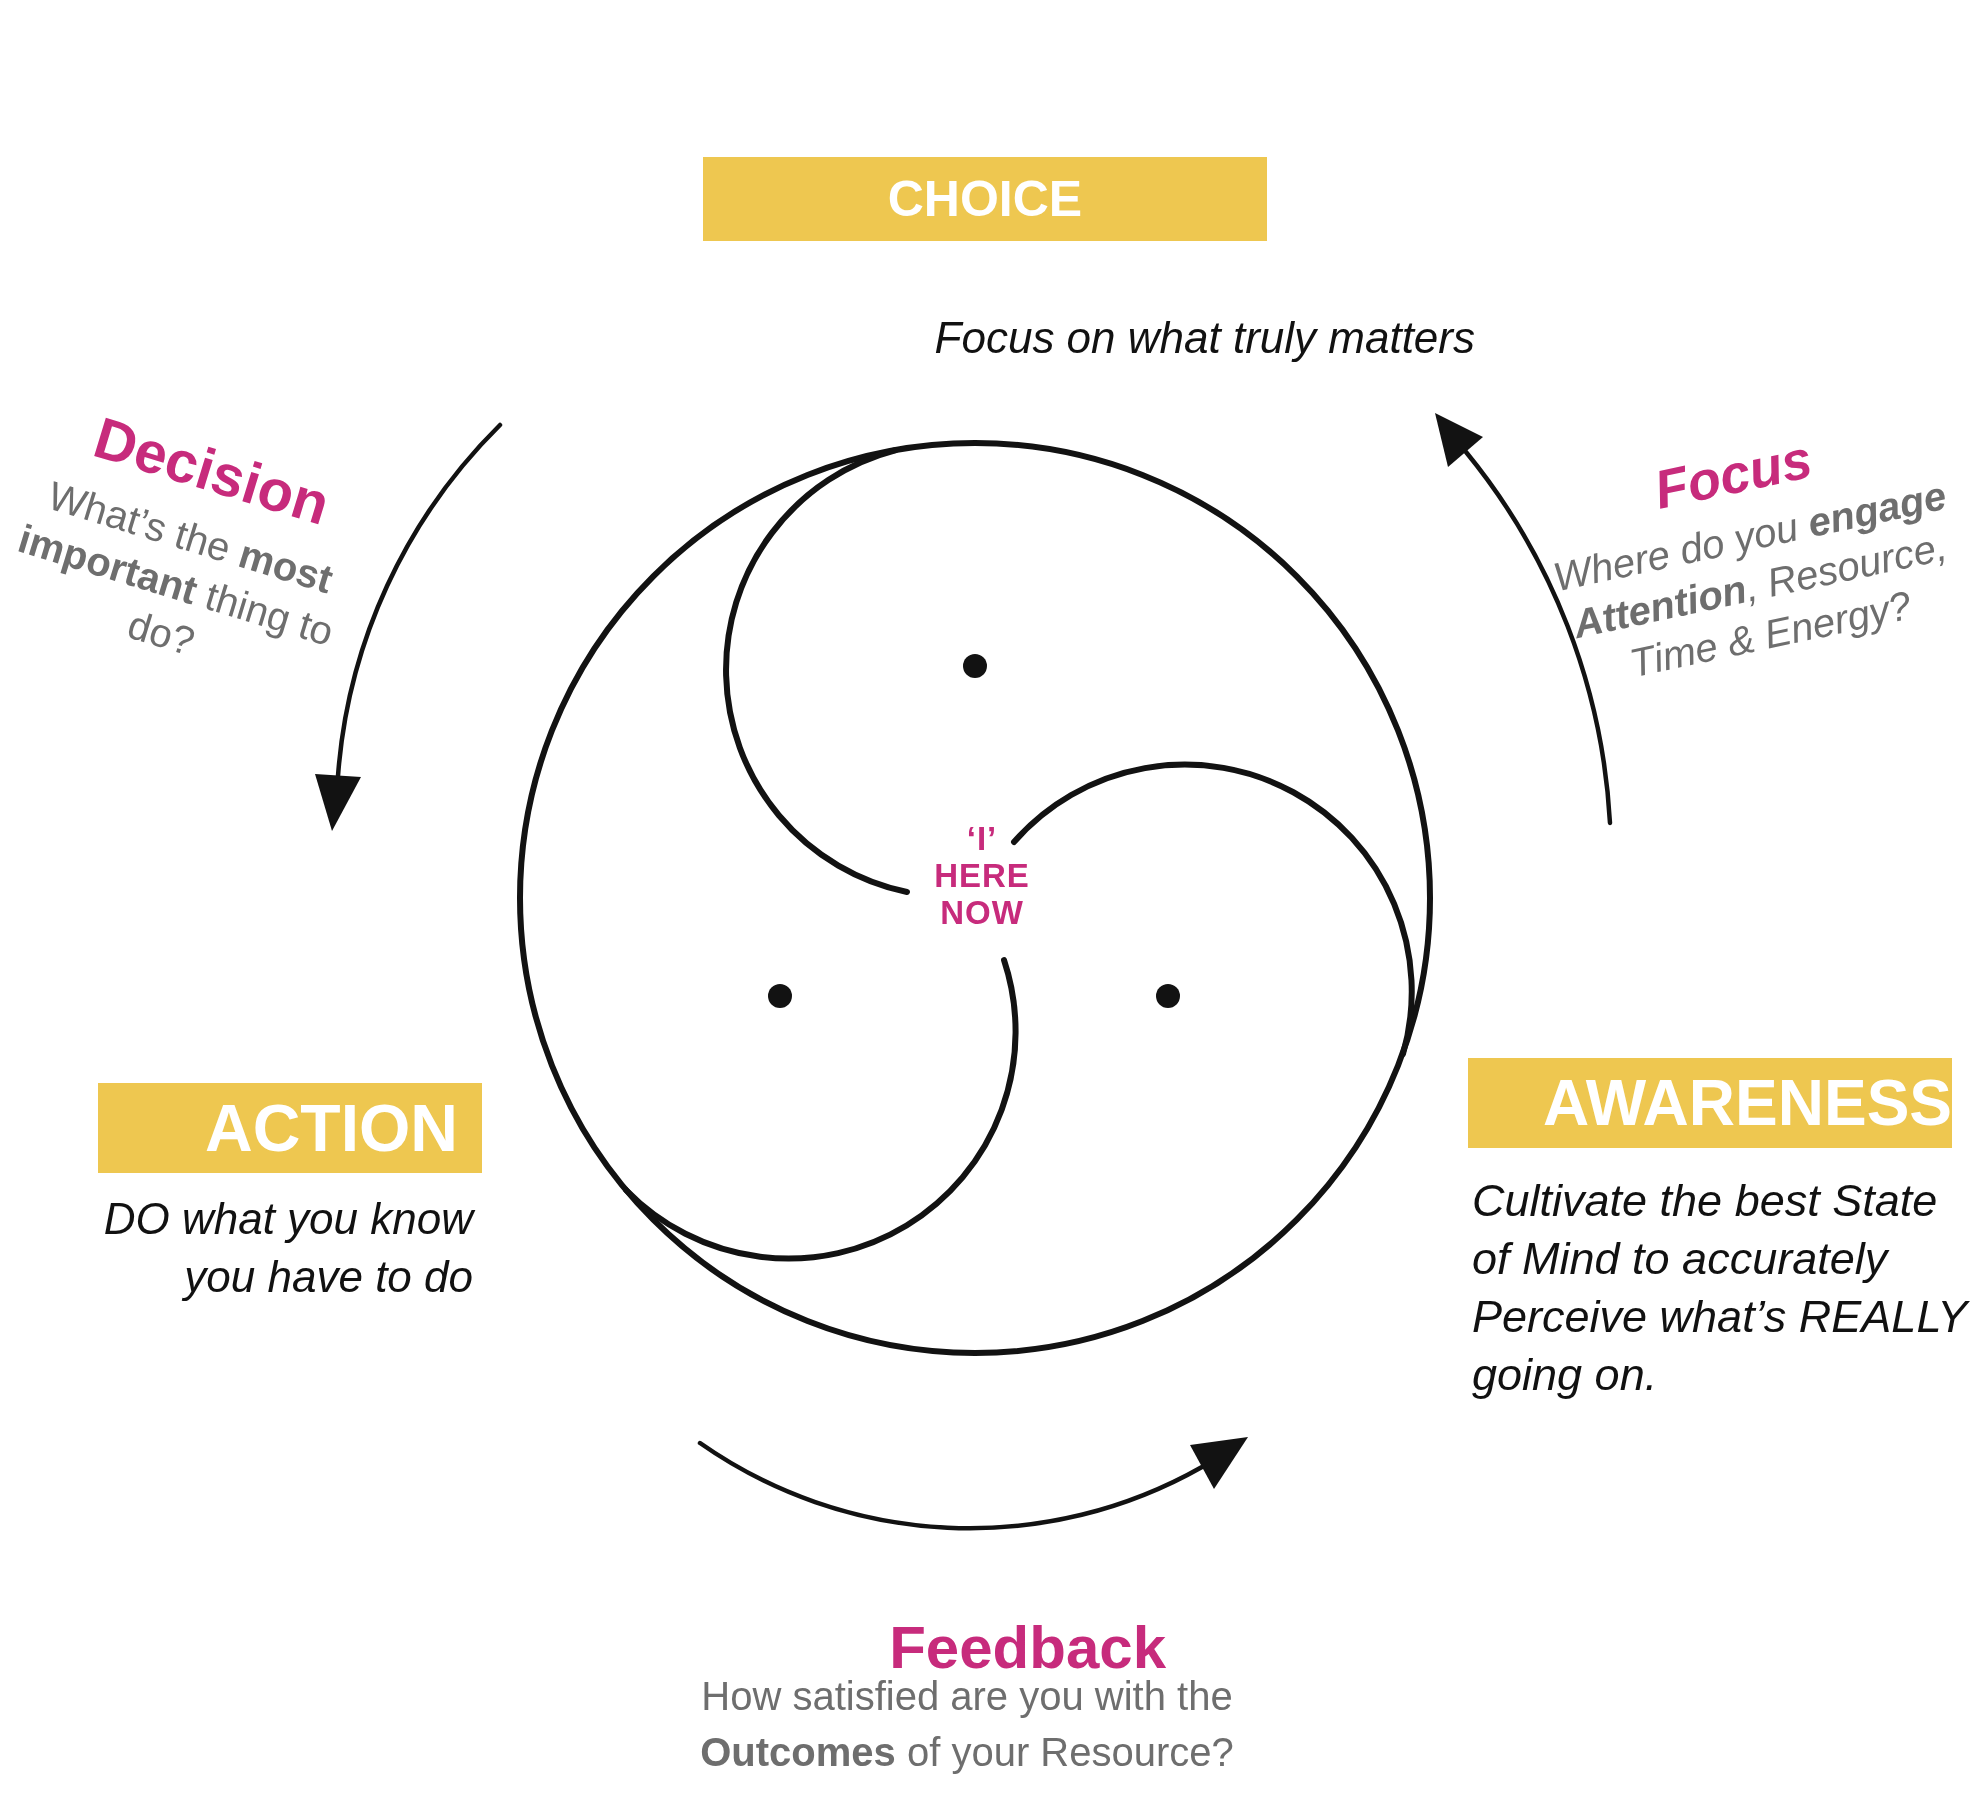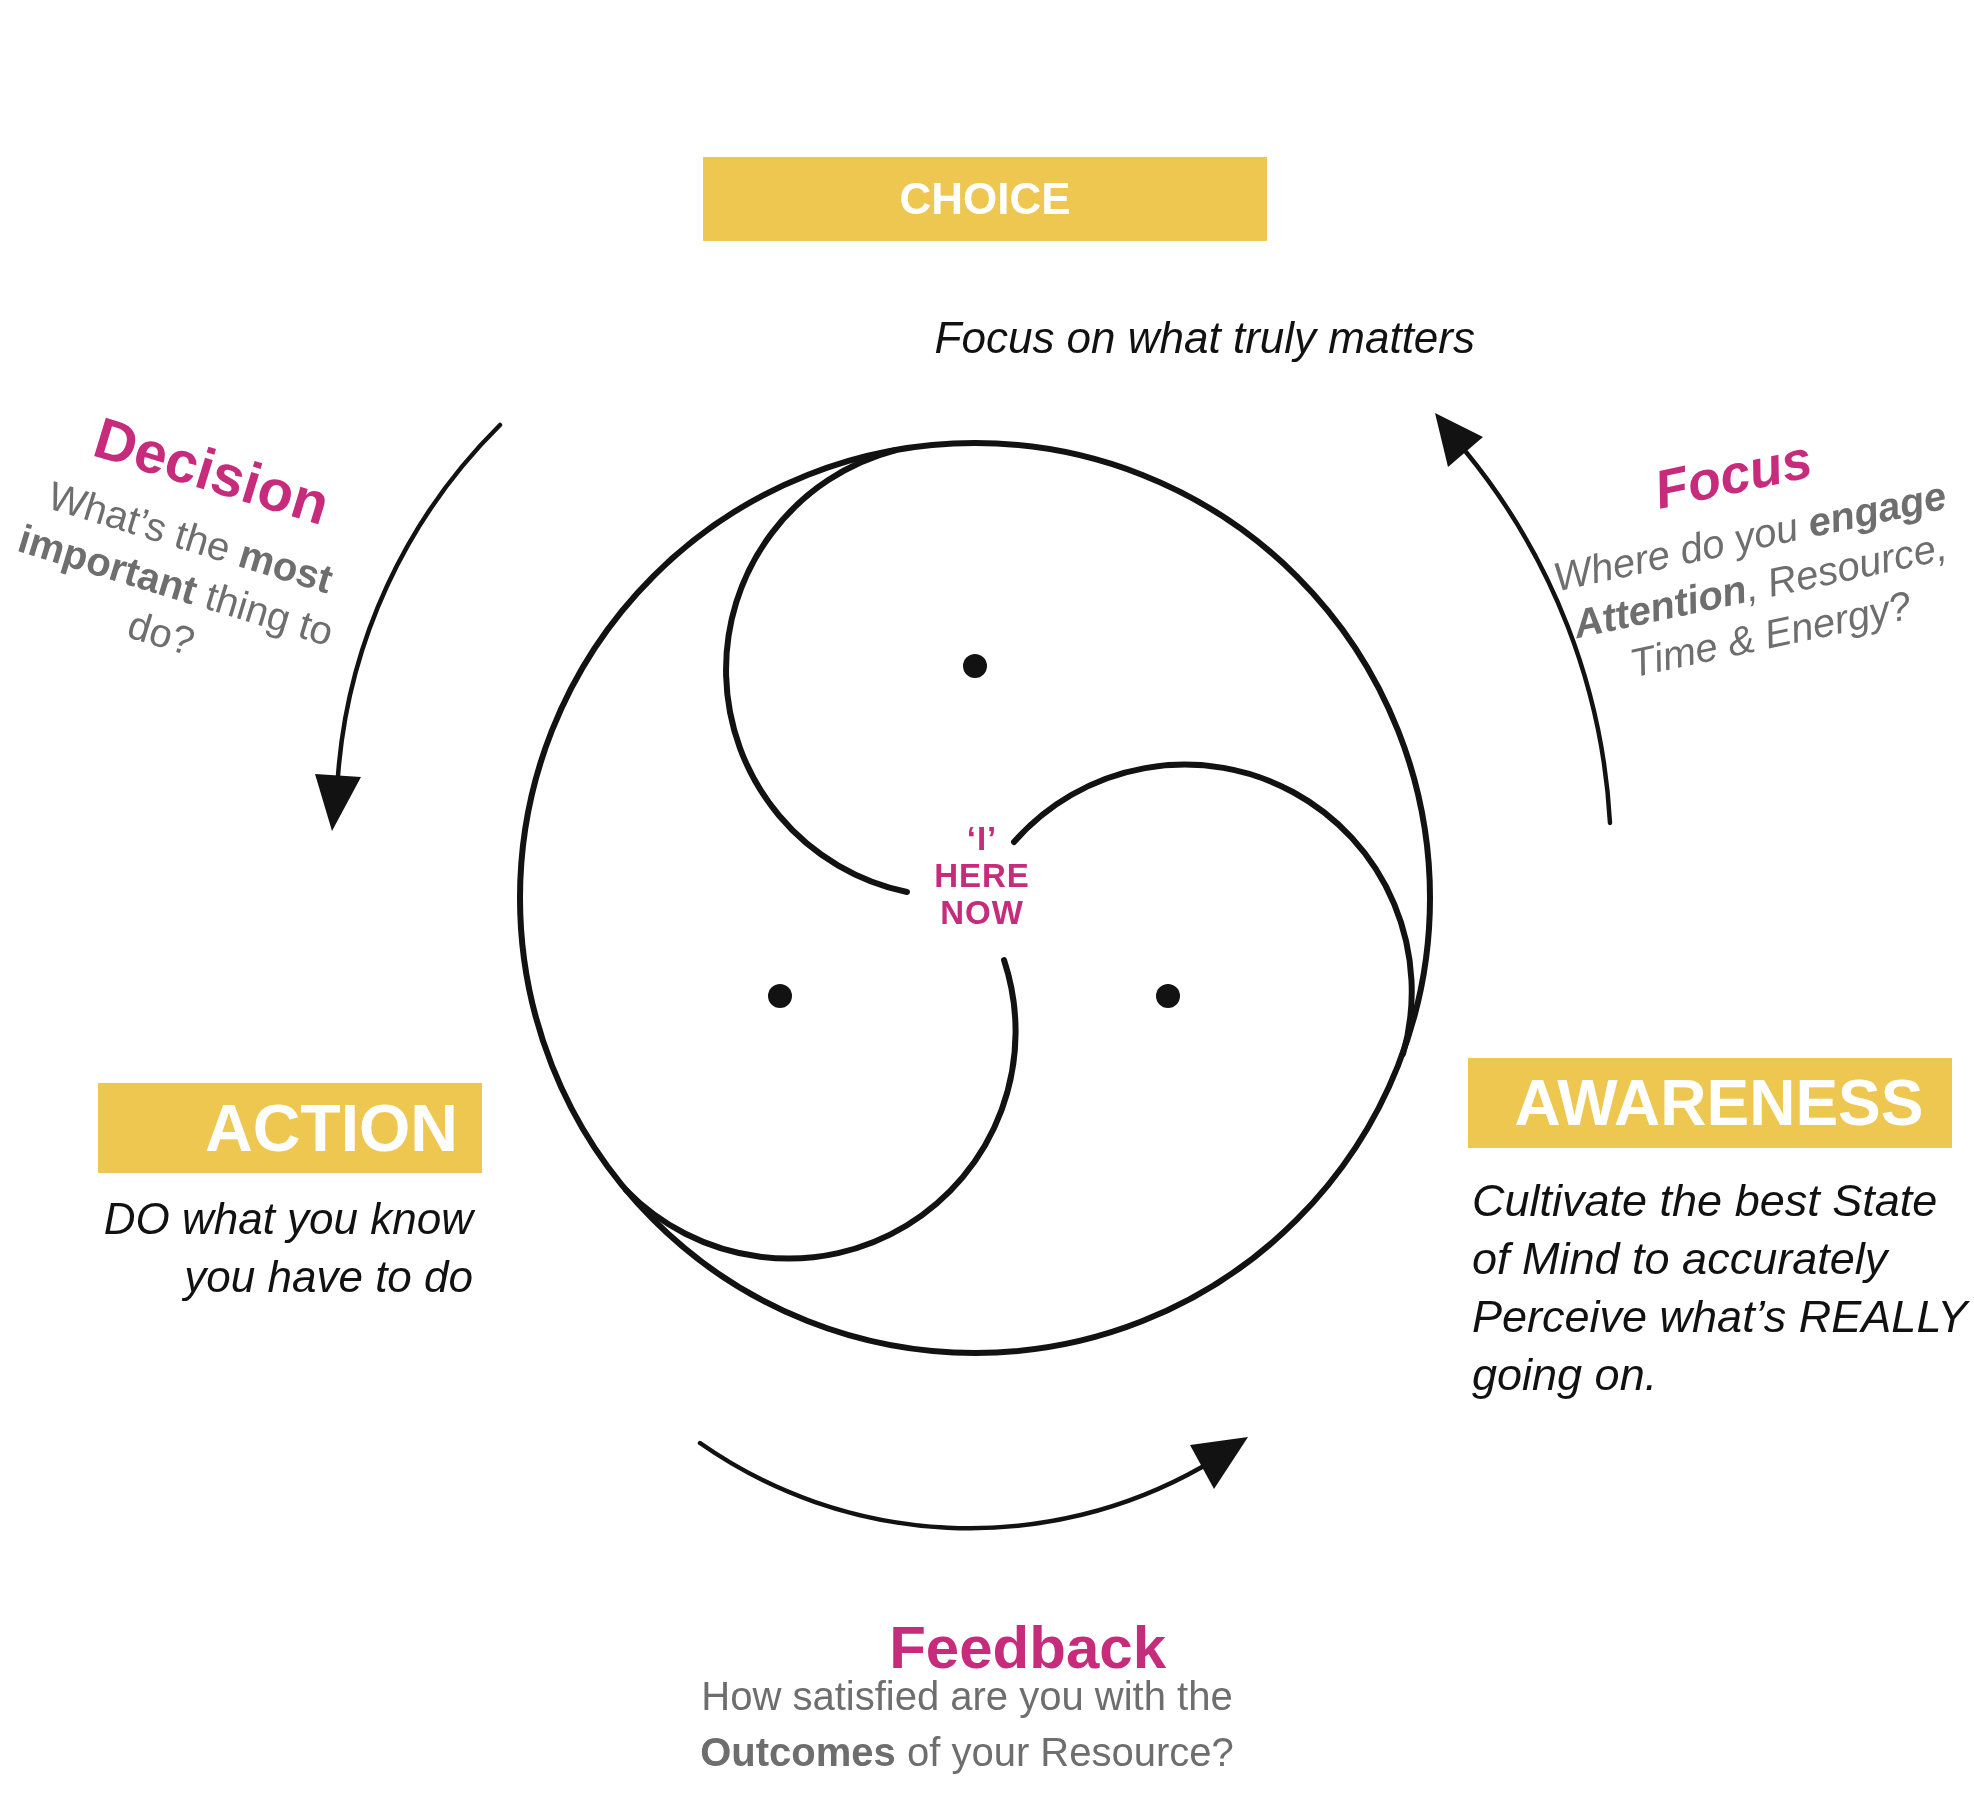--- a/index.html
+++ b/index.html
@@ -12,23 +12,23 @@
     overflow:hidden;
   }
   #diagram-svg{position:absolute;left:0;top:0;}
   .banner{
     position:absolute;
     background:#EEC750;
     color:#ffffff;
     font-weight:bold;
     white-space:nowrap;
   }
-  .banner-choice{left:703px;top:157px;width:564px;height:84px;line-height:84px;font-size:44px;text-align:center;}
+  .banner-choice{left:703px;top:157px;width:564px;height:84px;line-height:84px;font-size:50px;text-align:center;}
   .banner-action{left:98px;top:1083px;width:384px;height:90px;line-height:90px;font-size:66px;text-align:right;padding-right:24px;box-sizing:border-box;}
-  .banner-awareness{left:1468px;top:1058px;width:484px;height:90px;line-height:90px;font-size:64px;text-align:center;padding-left:18px;box-sizing:border-box;}
+  .banner-awareness{left:1468px;top:1058px;width:484px;height:90px;line-height:90px;font-size:64px;text-align:right;padding-left:18px;box-sizing:border-box;}
   .subtitle-choice{
     position:absolute;left:475px;top:310px;width:1000px;
     text-align:right;font-style:italic;font-size:44px;line-height:56px;color:#111111;
   }
   .caption-action{
     position:absolute;left:-27px;top:1190px;width:500px;
     text-align:right;font-style:italic;font-size:44px;line-height:58px;color:#111111;
   }
   .caption-awareness{
     position:absolute;left:1472px;top:1172px;width:510px;

